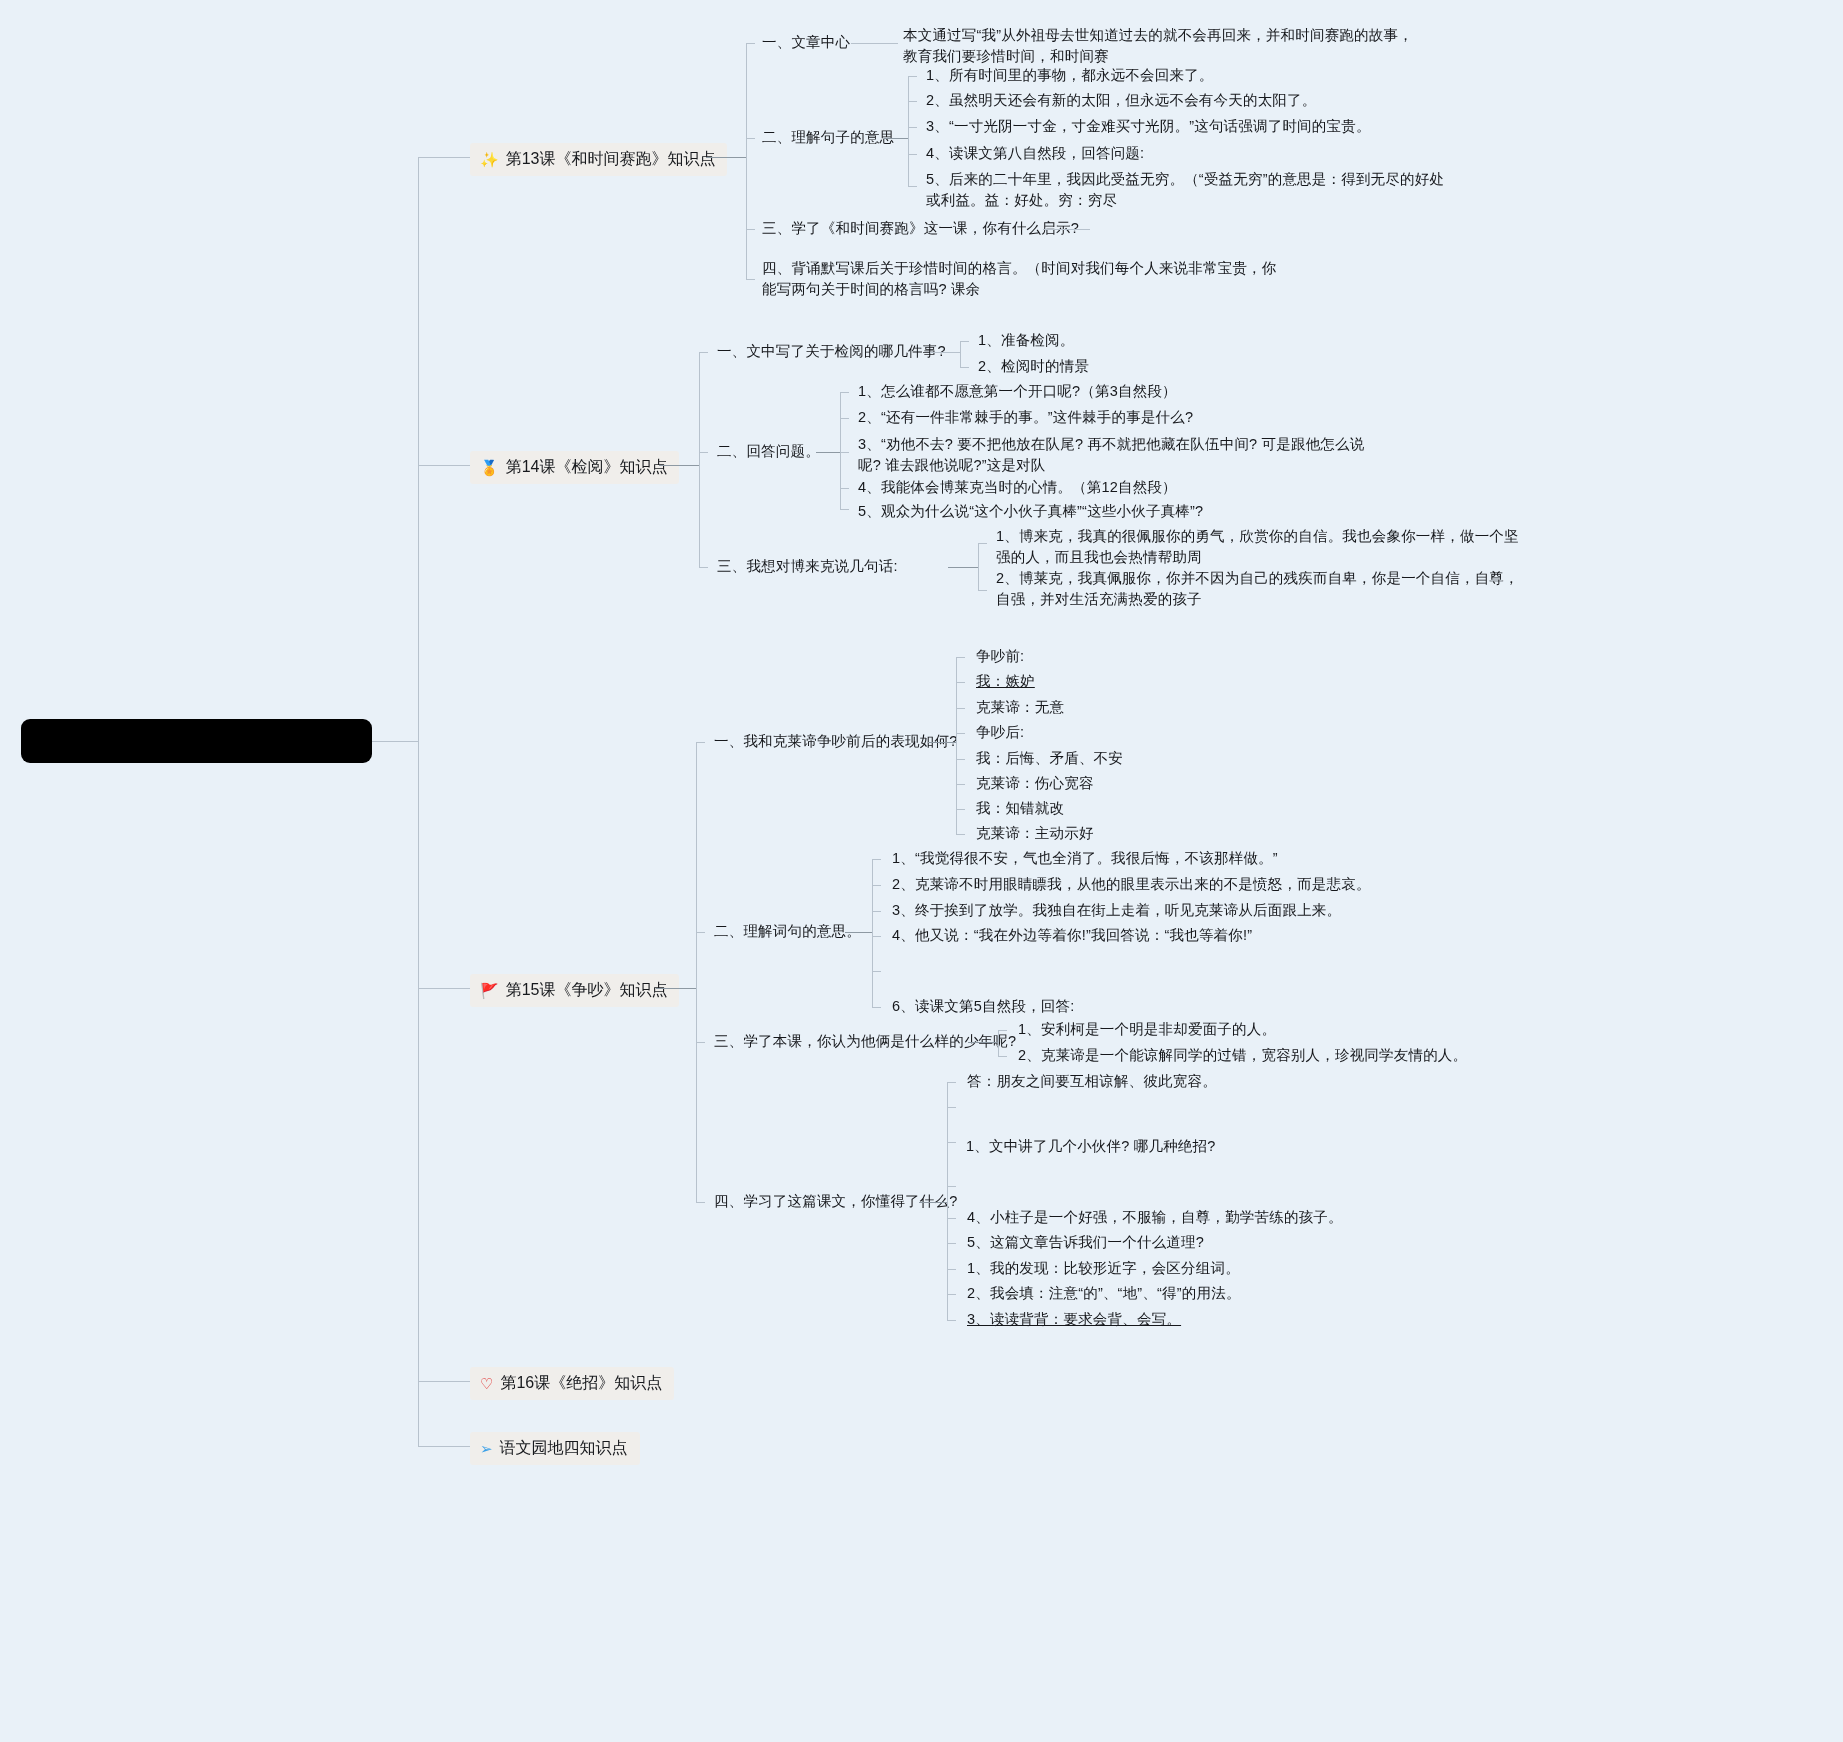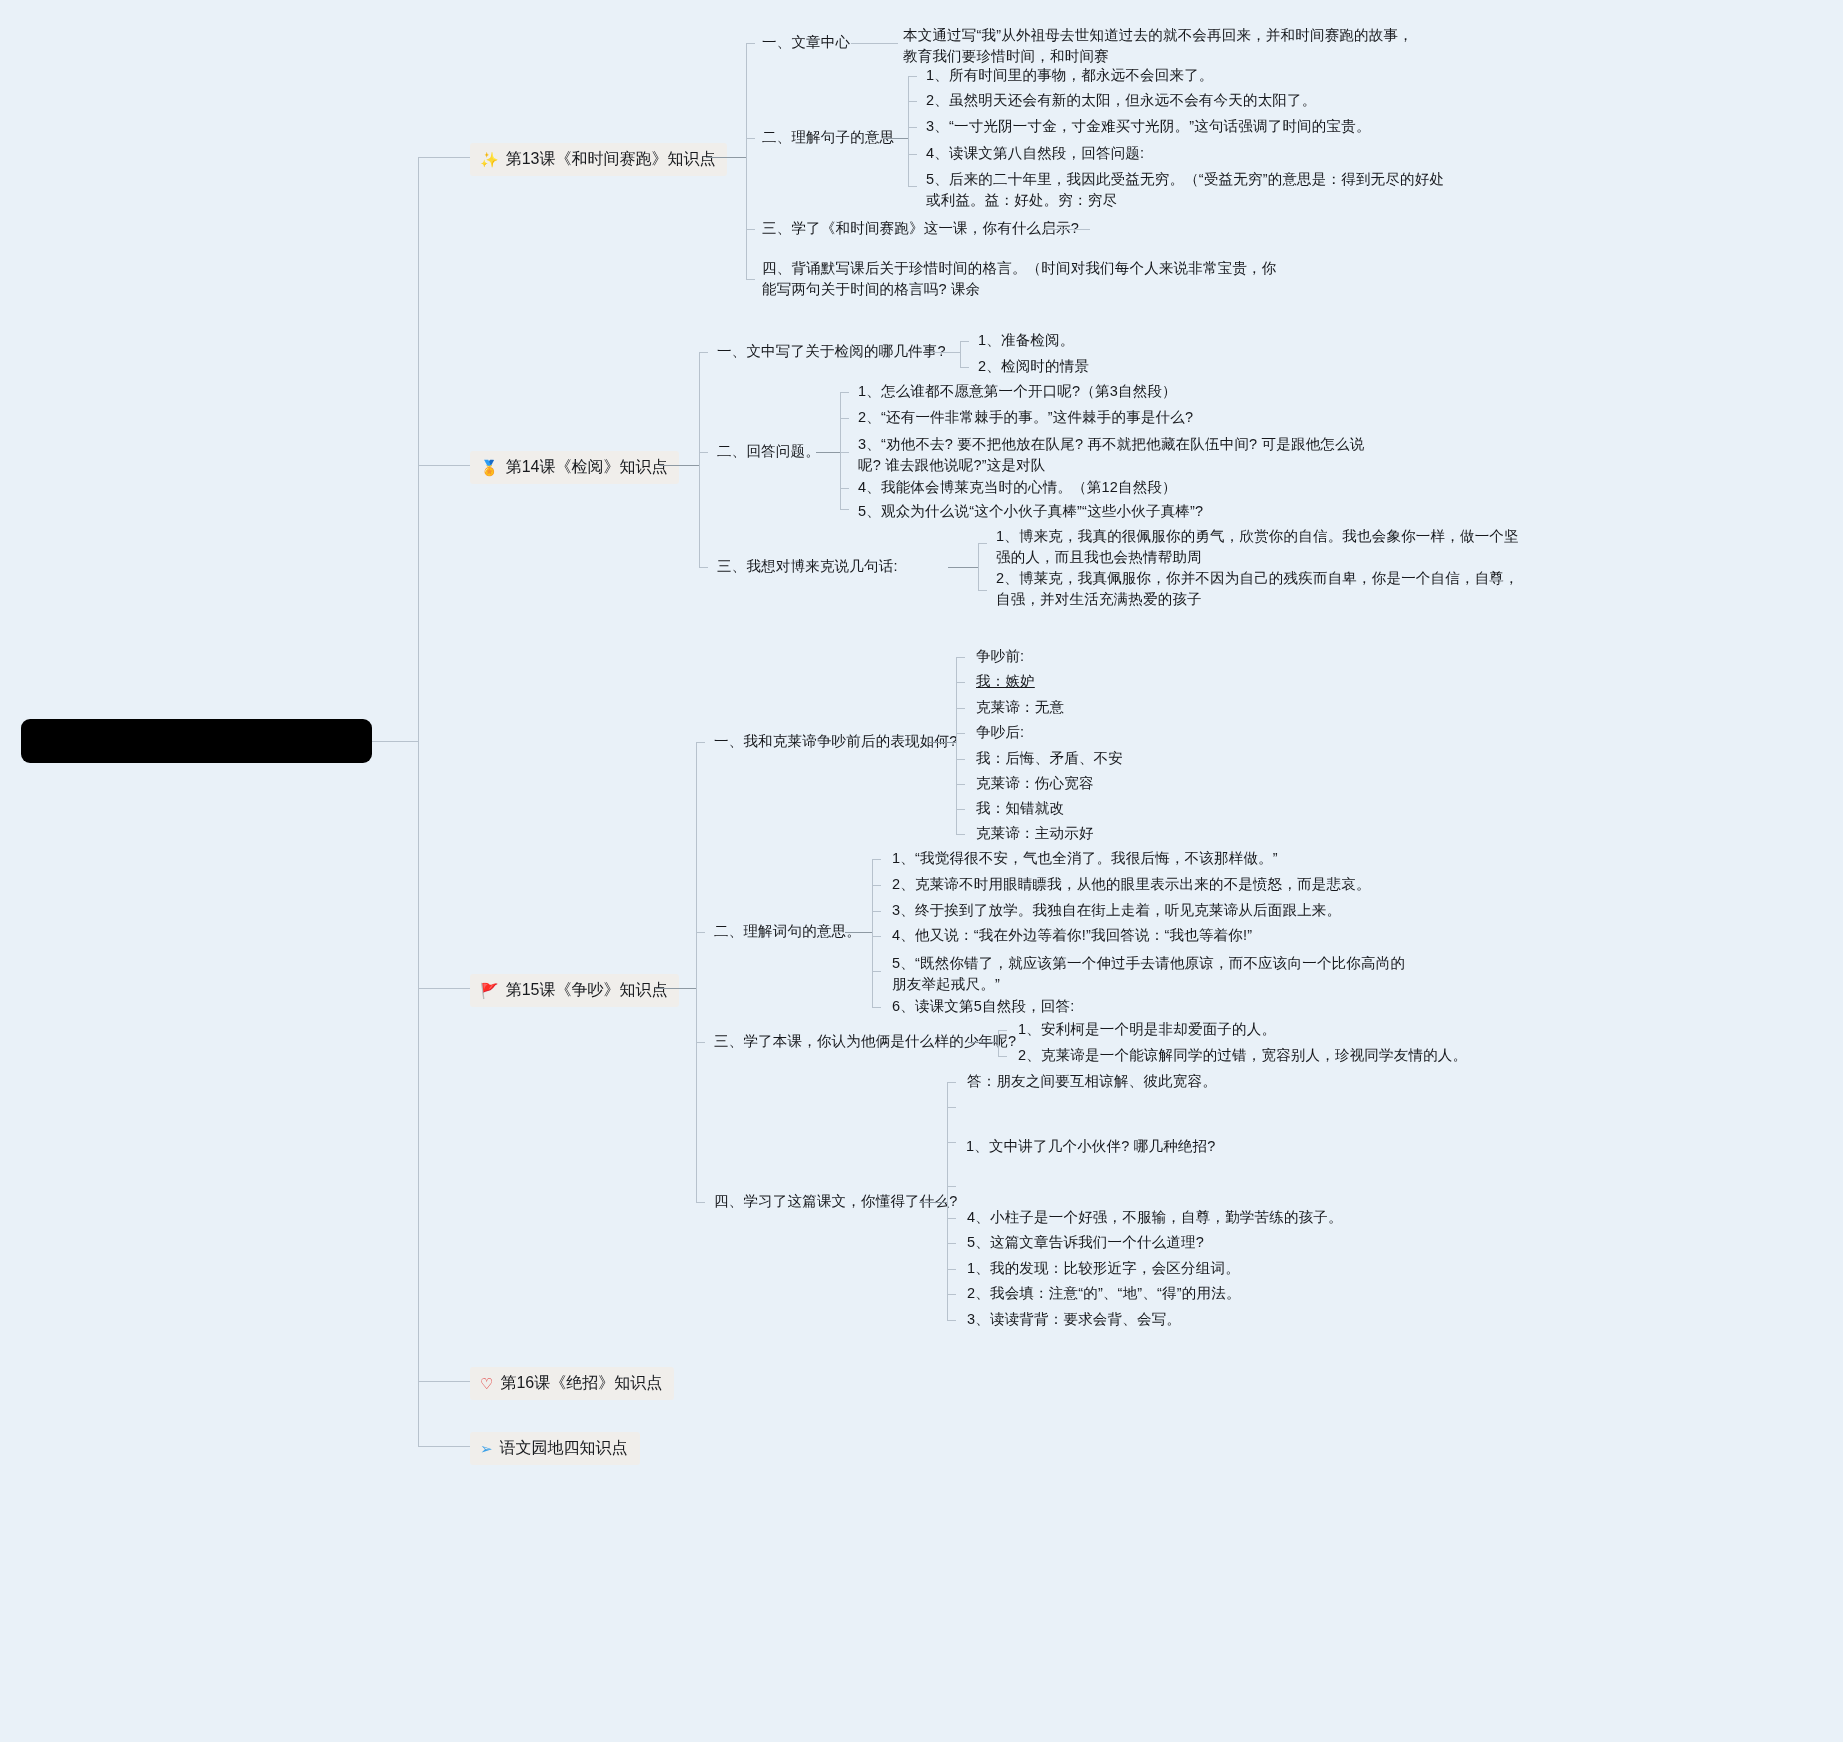--- a/index.html
+++ b/index.html
@@ -202,22 +202,20 @@
 
   <div class="cap" style="left:872px;top:859px;"></div>
   <div class="txt" style="left:892px;top:848px;">1、“我觉得很不安，气也全消了。我很后悔，不该那样做。”</div>
   <div class="cap" style="left:872px;top:885px;"></div>
   <div class="txt" style="left:892px;top:874px;">2、克莱谛不时用眼睛瞟我，从他的眼里表示出来的不是愤怒，而是悲哀。</div>
   <div class="cap" style="left:872px;top:911px;"></div>
   <div class="txt" style="left:892px;top:900px;">3、终于挨到了放学。我独自在街上走着，听见克莱谛从后面跟上来。</div>
   <div class="cap" style="left:872px;top:936px;"></div>
   <div class="txt" style="left:892px;top:925px;">4、他又说：“我在外边等着你!”我回答说：“我也等着你!”</div>
   <div class="cap" style="left:872px;top:971px;"></div>
-  <div class="txt" style="left:892px;top:953px;width:700px;">5、“既然你错了，就应该第一个伸过手去请他原谅，而不应该向一个比你高尚的
-朋友举起戒尺。”</div>
   <div class="cap" style="left:872px;top:1007px;"></div>
   <div class="txt" style="left:892px;top:996px;">6、读课文第5自然段，回答:</div>
 
   <div class="cap" style="left:696px;top:1042px;"></div>
   <div class="txt" style="left:714px;top:1031px;">三、学了本课，你认为他俩是什么样的少年呢?</div>
   <div class="h2" style="left:968px;top:1042px;width:30px;"></div>
   <div class="v" style="left:998px;top:1030px;height:26px;"></div>
   <div class="cap" style="left:998px;top:1030px;"></div>
   <div class="txt" style="left:1018px;top:1019px;">1、安利柯是一个明是非却爱面子的人。</div>
   <div class="cap" style="left:998px;top:1056px;"></div>
@@ -236,15 +234,15 @@
   <div class="cap" style="left:947px;top:1186px;"></div>
   <div class="cap" style="left:947px;top:1218px;"></div>
   <div class="txt" style="left:967px;top:1207px;">4、小柱子是一个好强，不服输，自尊，勤学苦练的孩子。</div>
   <div class="cap" style="left:947px;top:1243px;"></div>
   <div class="txt" style="left:967px;top:1232px;">5、这篇文章告诉我们一个什么道理?</div>
   <div class="cap" style="left:947px;top:1269px;"></div>
   <div class="txt" style="left:967px;top:1258px;">1、我的发现：比较形近字，会区分组词。</div>
   <div class="cap" style="left:947px;top:1294px;"></div>
   <div class="txt" style="left:967px;top:1283px;">2、我会填：注意“的”、“地”、“得”的用法。</div>
   <div class="cap" style="left:947px;top:1320px;"></div>
-  <div class="txt" style="left:967px;top:1309px;">3、读读背背：要求会背、会写。</div>
+  <div class="txt" style="left:967px;top:1309px;text-decoration:underline;">3、读读背背：要求会背、会写。</div>
 
 </div>
 
 </body></html>

